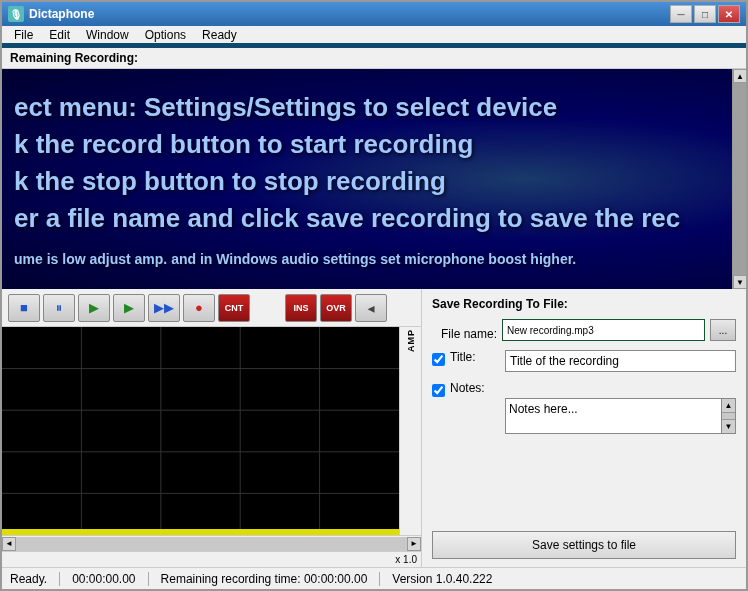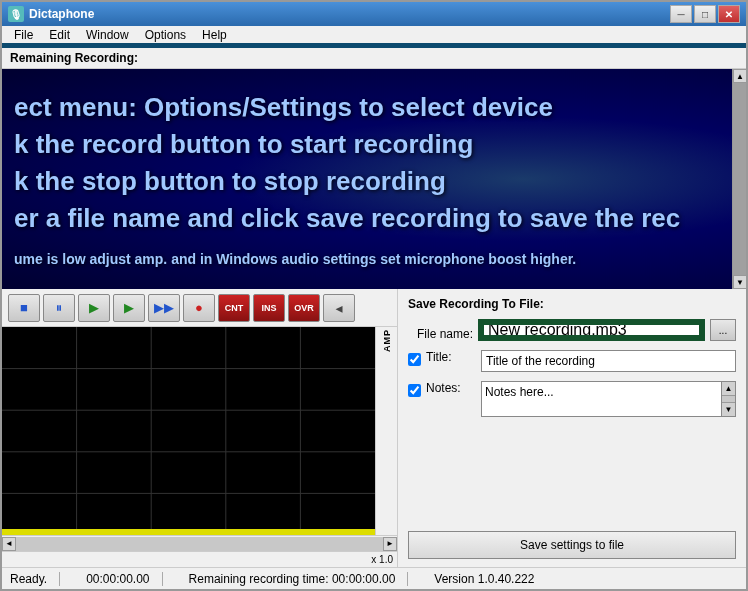--- a/index.html
+++ b/index.html
@@ -197,20 +197,21 @@
       background: linear-gradient(to bottom, #cc2222, #881111);
       color: white;
       font-size: 9px;
       font-weight: bold;
     }
     .btn-ins {
       background: linear-gradient(to bottom, #cc2222, #881111);
       color: white;
       font-size: 9px;
       font-weight: bold;
+      margin-left: 32px;
     }
     .btn-ovr {
       background: linear-gradient(to bottom, #cc2222, #881111);
       color: white;
       font-size: 9px;
       font-weight: bold;
     }
     .btn-erase {
       background: linear-gradient(to bottom, #e8e8e8, #c8c8c8);
       color: #444;
@@ -316,23 +317,23 @@
     }
     .form-label {
       font-size: 12px;
       width: 65px;
       text-align: right;
       flex-shrink: 0;
     }
     .form-input {
       flex: 1;
       height: 22px;
-      border: 6px solid #14532d;
+      border: 1px solid #14532d;
       padding: 2px 4px;
-      font-size: 16px;
+      font-size: 10px;
       background: white;
     }
     .browse-btn {
       width: 26px;
       height: 22px;
       background: linear-gradient(to bottom, #e8e8e8, #c8c8c8);
       border: 1px solid #888;
       cursor: pointer;
       font-size: 10px;
       display: flex;
@@ -370,20 +371,21 @@
       background: white;
       resize: none;
       font-family: inherit;
       position: relative;
     }
     .notes-wrapper {
       display: flex;
       flex: 1;
       gap: 0;
       margin-bottom: 6px;
+      margin-top: 17px;
     }
     .notes-scrollbar {
       width: 14px;
       background: #d8d8d8;
       border: 1px solid #888;
       border-left: none;
       display: flex;
       flex-direction: column;
     }
     .notes-scroll-btn {
@@ -414,21 +416,21 @@
     
     .status-bar {
       height: 22px;
       background: #f0f0f0;
       border-top: 1px solid #ccc;
       display: flex;
       align-items: center;
       padding: 0 8px;
       font-size: 12px;
       flex-shrink: 0;
-      gap: 14px;
+      gap: 0;
     }
     .status-section {
       padding: 0 12px;
       border-right: 1px solid #aaa;
     }
     .status-section:first-child { padding-left: 0; }
     .status-section:last-child { border-right: none; }
 
     
     svg.grid-svg {
@@ -451,29 +453,29 @@
       <div class="win-btn">□</div>
       <div class="win-btn close">✕</div>
     </div>
   </div>
 
   <div class="menu-bar">
     <span class="menu-item">File</span>
     <span class="menu-item">Edit</span>
     <span class="menu-item">Window</span>
     <span class="menu-item">Options</span>
-    <span class="menu-item">Help</span>
+    <span class="menu-item">Ready</span>
   </div>
 
   <div class="sub-title-bar">Remaining Recording:</div>
 
   <div class="instruction-area">
     <div class="instruction-bg"></div>
     <div class="instruction-text">
-      <div class="instr-line">ect menu: Options/Settings to select device</div>
+      <div class="instr-line">ect menu: Settings/Settings to select device</div>
       <div class="instr-line">k the record button to start recording</div>
       <div class="instr-line">k the stop button to stop recording</div>
       <div class="instr-line">er a file name and click save recording to save the rec</div>
       <div class="instr-line" style="font-size:14px;margin-top:11px;">ume is low adjust amp. and in Windows audio settings set microphone boost higher.</div>
     </div>
     <div class="scrollbar-right">
       <div class="scroll-btn">▲</div>
       <div class="scroll-thumb"></div>
       <div class="scroll-btn">▼</div>
     </div>

